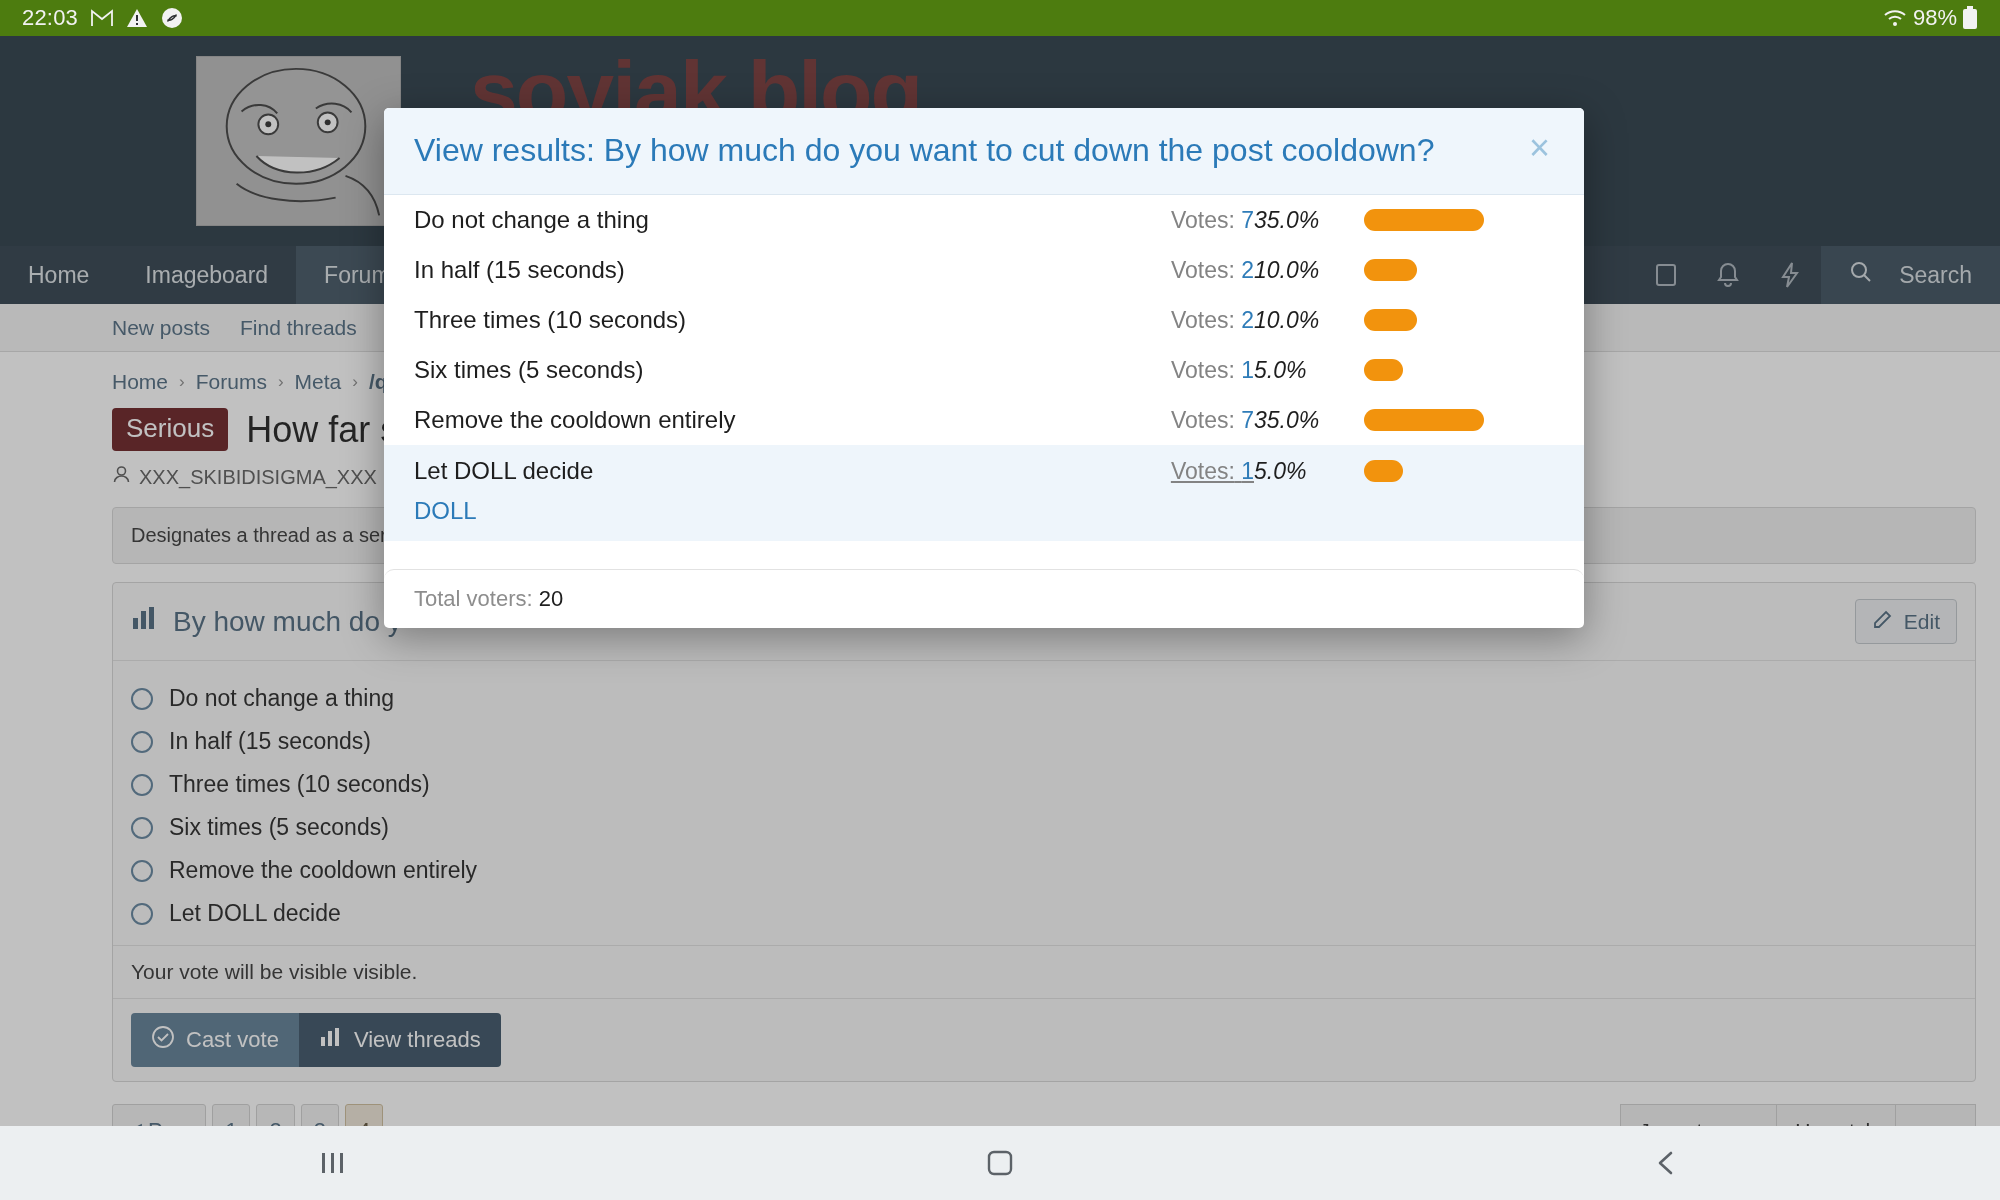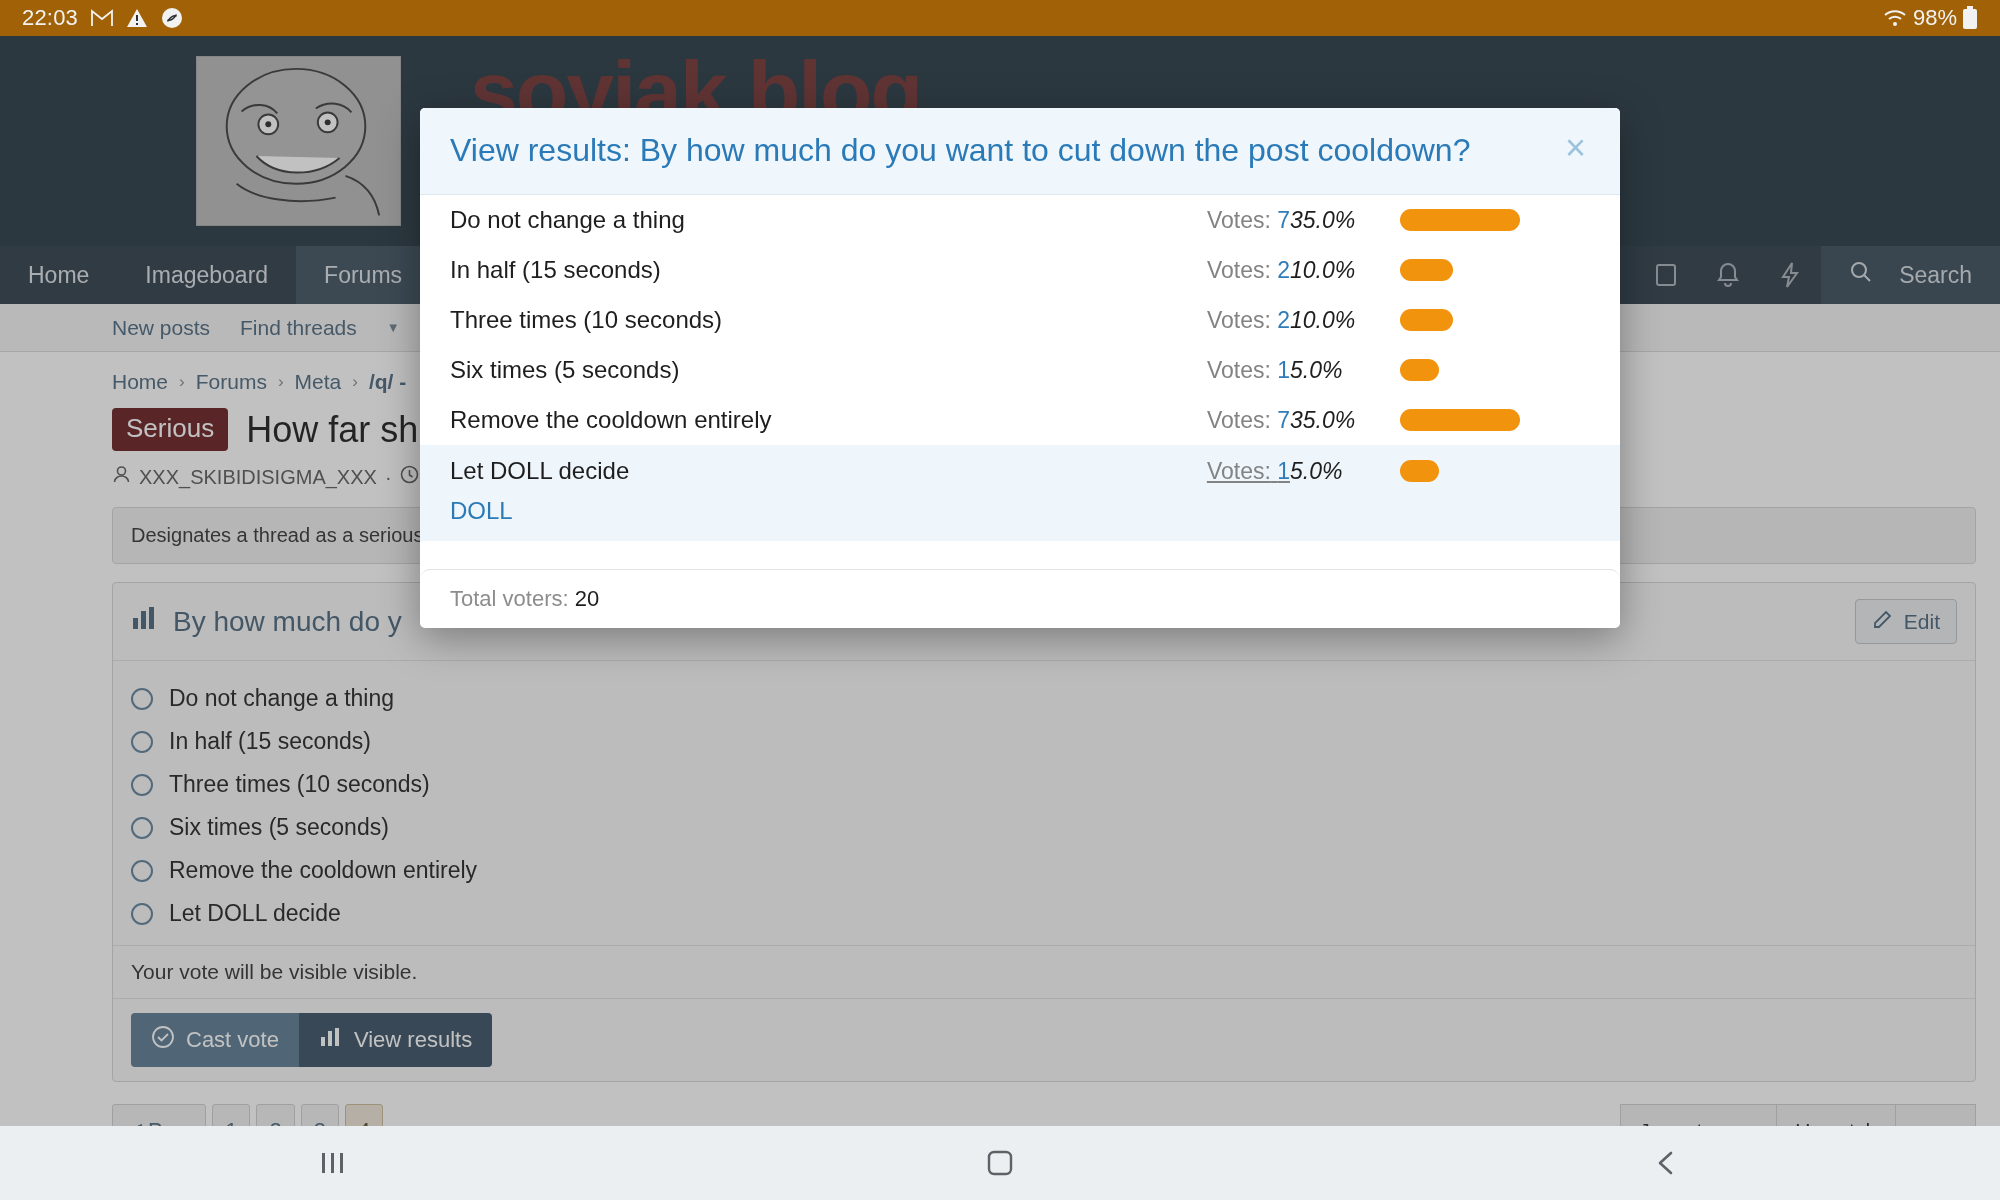--- a/index.html
+++ b/index.html
@@ -5,21 +5,21 @@
   * { box-sizing: border-box; margin: 0; padding: 0; }
   html, body {
     width: 2000px; height: 1200px;
     font-family: "Liberation Sans", sans-serif;
     overflow: hidden; background: #2b2d31;
   }
 
   
   .statusbar {
     position: absolute; top: 0; left: 0; width: 2000px; height: 36px;
-    background: #a16207; color: #f2f2f2;
+    background: #4d7c0f; color: #f2f2f2;
     display: flex; align-items: center; justify-content: space-between;
     padding: 0 22px; font-size: 21px;
   }
   .sb-left { display: flex; align-items: center; gap: 13px; }
   .sb-right { display: flex; align-items: center; gap: 5px; }
   .sb-time { font-size: 22px; letter-spacing: .2px; }
   .ic { display: inline-flex; align-items: center; justify-content: center; }
 
   
   .page {
@@ -171,21 +171,21 @@
   .pager-tools { display: flex; }
   .ptool {
     height: 54px; display: flex; align-items: center; padding: 0 18px;
     border: 1px solid #cfcfcf; background: #eeeeee; color: #2c2c2c;
     font-size: 21px; border-right: none;
   }
   .ptool:last-child { border-right: 1px solid #cfcfcf; gap: 8px; }
 
   
   .modal {
-    position: absolute; left: 420px; top: 72px;
+    position: absolute; left: 384px; top: 72px;
     width: 1200px; height: 520px;
     background: #fff; border-radius: 5px;
     box-shadow: 0 10px 40px rgba(0,0,0,.35);
     overflow: hidden; display: flex; flex-direction: column;
   }
   .modal-head {
     background: #eff6fc; border-bottom: 1px solid #dce7f0;
     padding: 22px 30px 24px; display: flex; align-items: flex-start;
     gap: 20px;
   }
@@ -441,21 +441,21 @@
             <span>Cast vote</span>
           </div>
           <div class="btn-blue-dark">
             <span>
               <svg width="24" height="22" viewBox="0 0 24 22">
                   <rect x="2" y="11" width="4" height="9" fill="#fff"></rect>
                   <rect x="9" y="5" width="4" height="15" fill="#fff"></rect>
                   <rect x="16" y="2" width="4" height="18" fill="#fff"></rect>
                 </svg>
             </span>
-            <span>View results</span>
+            <span>View threads</span>
           </div>
         </div>
       </div>
 
       <div class="pager-row">
         <div class="pager">
           <div class="pg prev">
             <span>◀</span>
             <span>Prev</span>
           </div>

